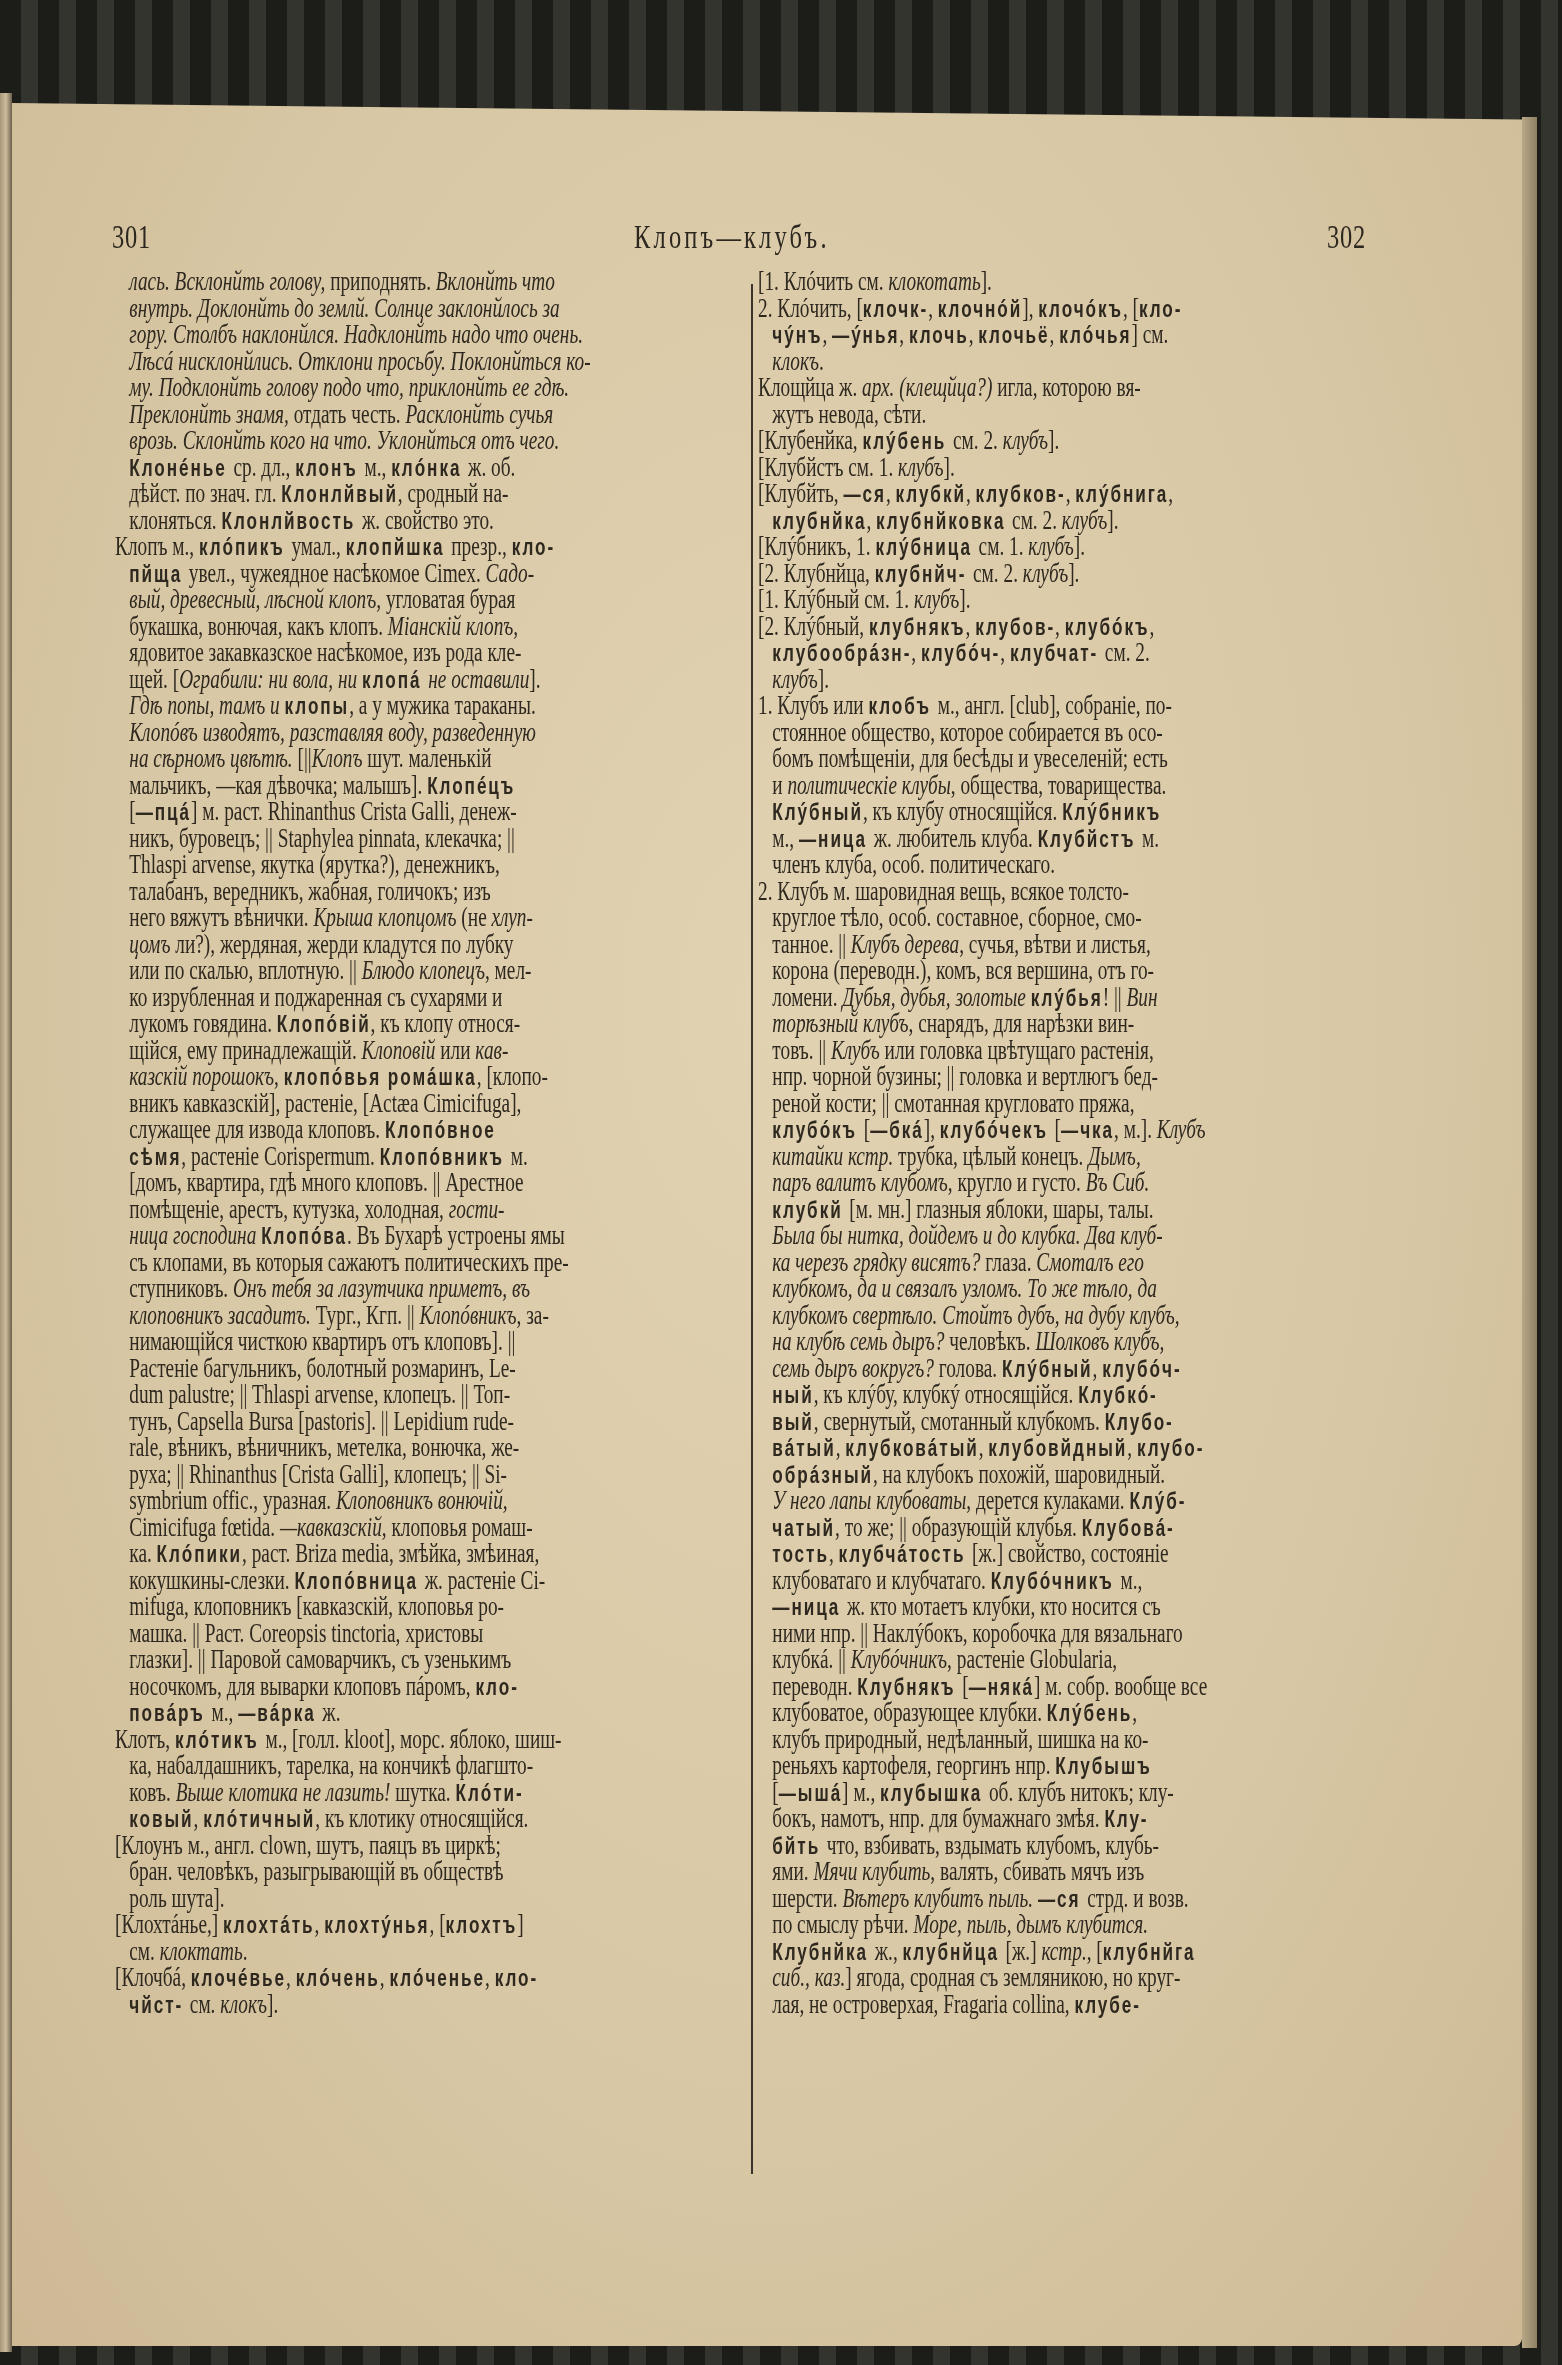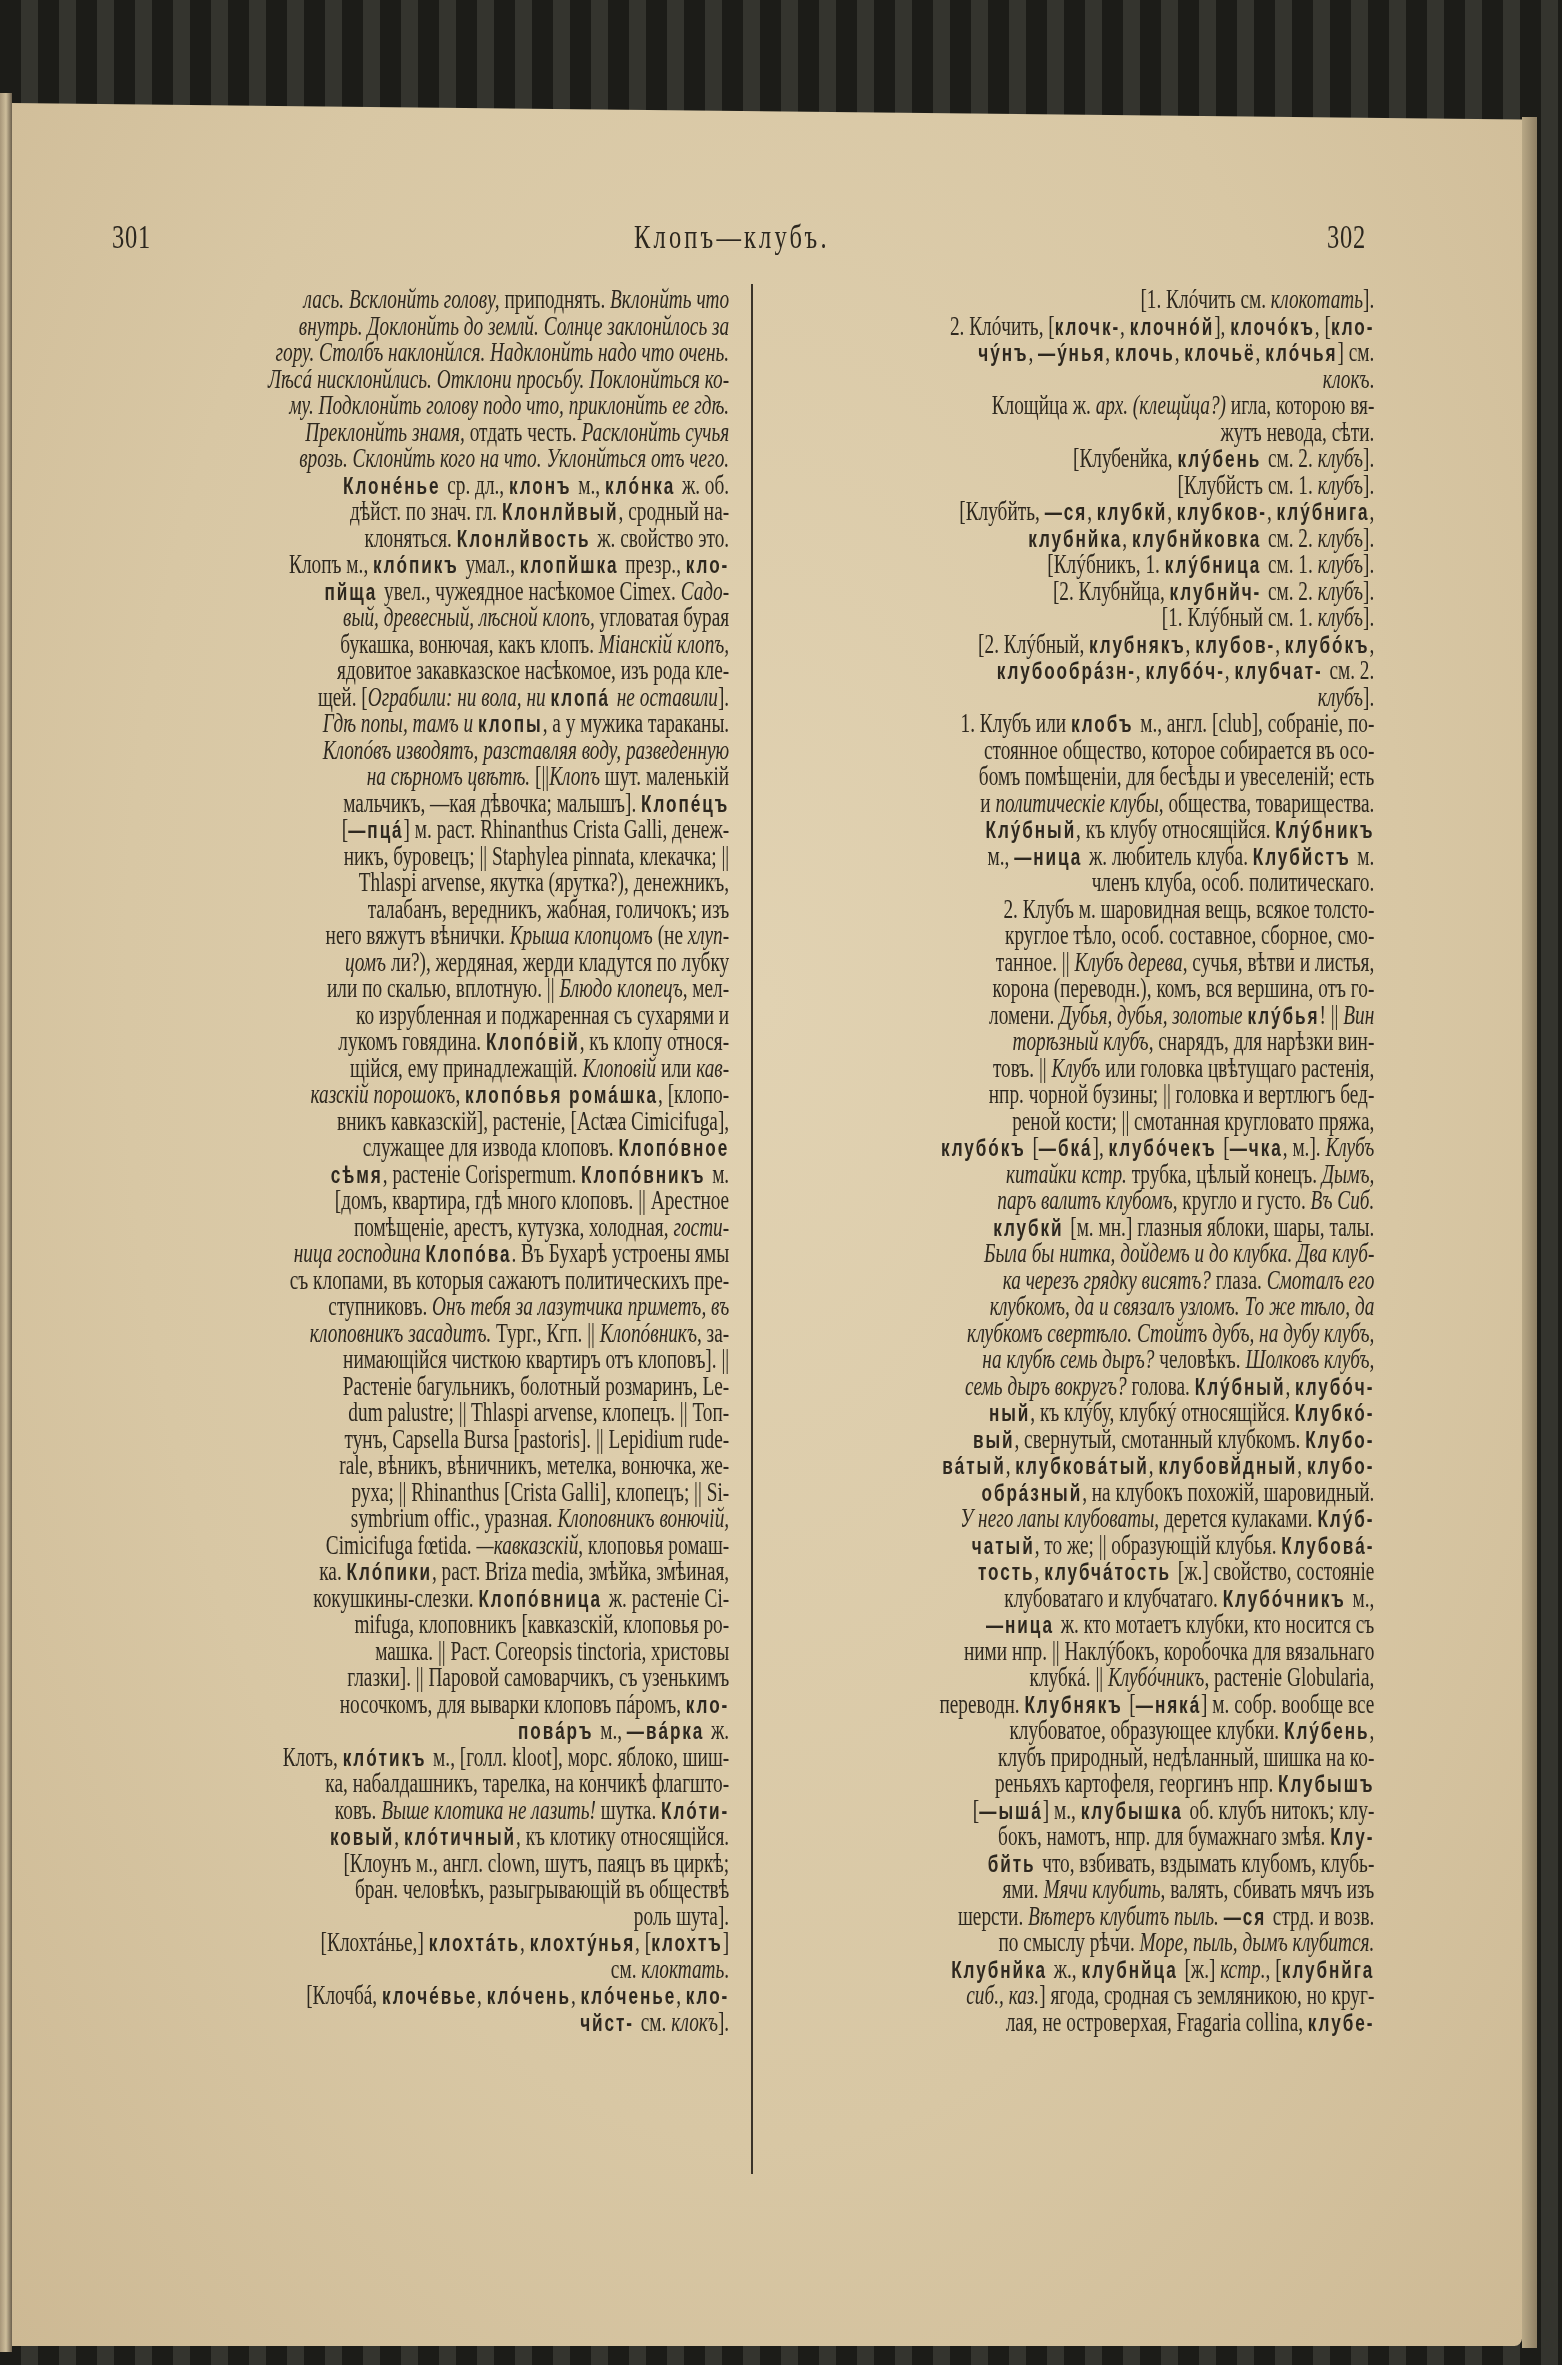--- a/index.html
+++ b/index.html
@@ -15,21 +15,21 @@
   .spine{position:absolute;left:0;top:93px;width:12px;height:2259px;
     background:linear-gradient(90deg,#a8977a,#cdbd9b 50%,#6b5f4c);}
   .page-edge{position:absolute;left:1522px;top:117px;width:15.3px;height:2231px;
     background:linear-gradient(90deg,#b8a886,#8e7f64);}
   .hdr{position:absolute;top:218px;font-size:34px;color:#2c271f;
     transform:scaleX(0.72);transform-origin:left top;letter-spacing:1.1px;}
   .hdr.pnum-left{left:112px;}
   .hdr.title{left:634px;letter-spacing:4.4px;}
   .hdr.pnum-right{left:1327px;}
   .divider{position:absolute;left:751px;top:284px;width:1.6px;height:1890px;background:#3a3329;}
-  .col{position:absolute;top:286px;color:#2e281f;font-size:27px;text-align:right;}
+  .col{position:absolute;top:268px;color:#2e281f;font-size:27px;}
   .col.left{left:115px;width:859px;}
   .col.right{left:758px;width:862px;}
   .line{height:26.5px;line-height:26.5px;white-space:nowrap;
     transform:scaleX(0.715);transform-origin:left center;}
   .line.ind{padding-left:20px;}
   .b{font-family:"Liberation Sans","DejaVu Sans",sans-serif;font-weight:bold;font-size:24px;letter-spacing:2.7px;}
   .i{font-style:italic;}
   .n{}
 </style>
 </head>

